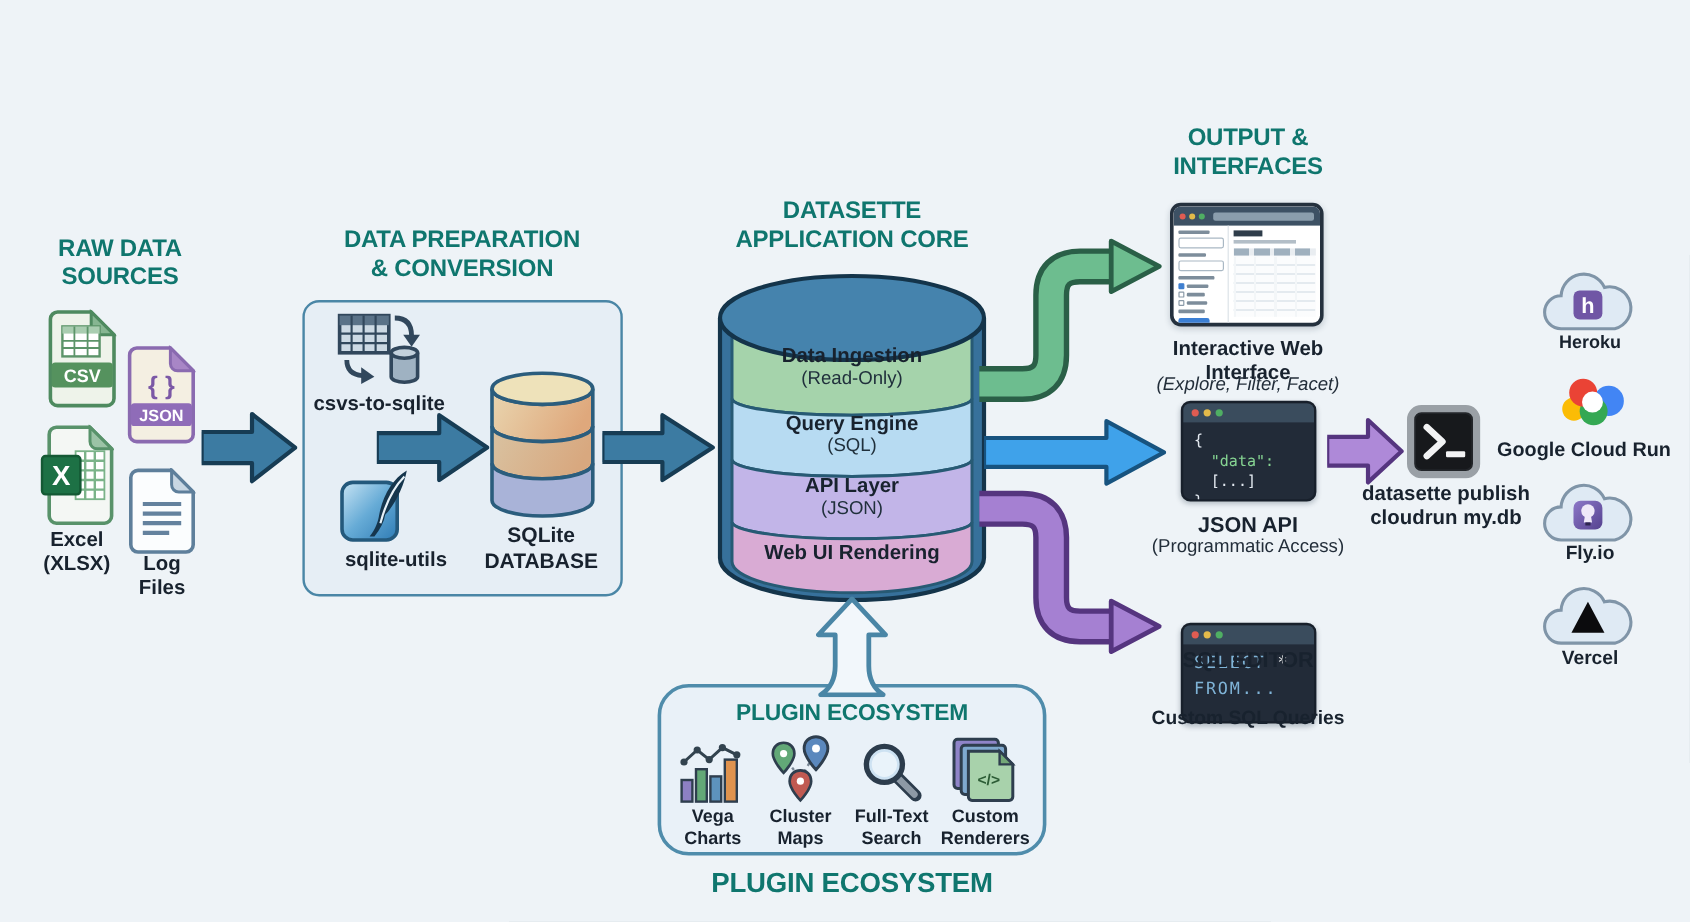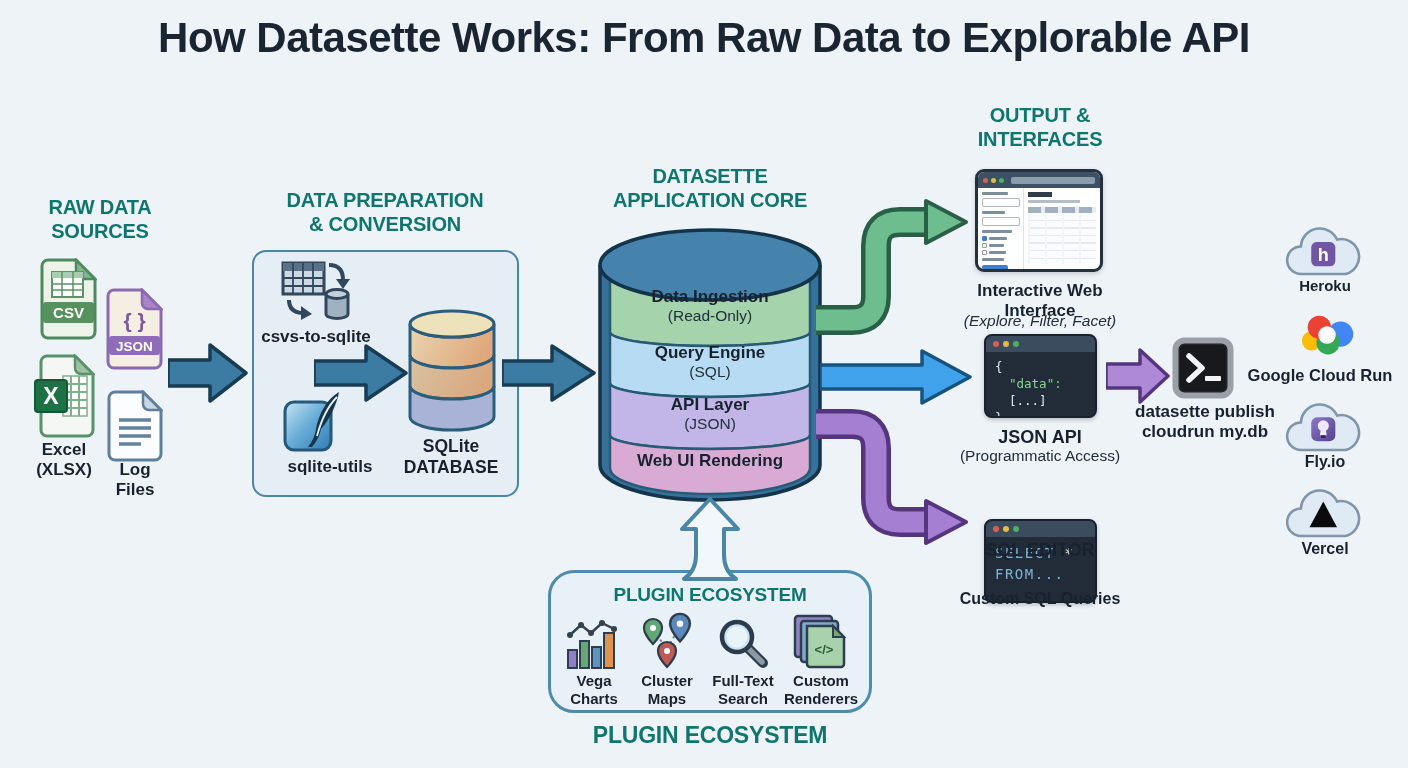--- a/index.html
+++ b/index.html
@@ -57,21 +57,20 @@
            background:repeating-linear-gradient(90deg,#9fb0be 0 13px,#e9edf1 13px 17px); }
   .mrows { height:50px;
            background:repeating-linear-gradient(90deg,#f3f6f8 0 2px,rgba(0,0,0,0) 2px 17px),
                       repeating-linear-gradient(180deg,#fbfcfd 0 6px,#e4eaef 6px 7.5px); }
 </style>
 </head>
 <body>
 
 <div id="canvas">
 
-  <h1 class="title">How Datasette Works: From Raw Data to Explorable API</h1>
 
   <div class="sec-h" style="left:15px;top:196px;width:170px;">RAW DATA
 SOURCES</div>
 
   <svg class="abs" style="left:40px;top:258px;" width="57" height="82" viewBox="0 0 57 82">
     <path d="M8,2 H36 L55,21 V74 a6,6 0 0 1 -6,6 H8 a6,6 0 0 1 -6,-6 V8 a6,6 0 0 1 6,-6 Z" fill="#eef3ea" stroke="#4e8a5f" stroke-width="3"></path>
     <path d="M36,2 L55,21 H42 a6,6 0 0 1 -6,-6 Z" fill="#86b691" stroke="#4e8a5f" stroke-width="2.5"></path>
     <rect x="12" y="14" width="31" height="25" fill="#ffffff" stroke="#5c9469" stroke-width="2"></rect>
     <rect x="12" y="14" width="31" height="6" fill="#a9cdb0"></rect>
     <path d="M12,26 H43 M12,32 H43 M22,14 V39 M33,14 V39" stroke="#5c9469" stroke-width="1.5"></path>

